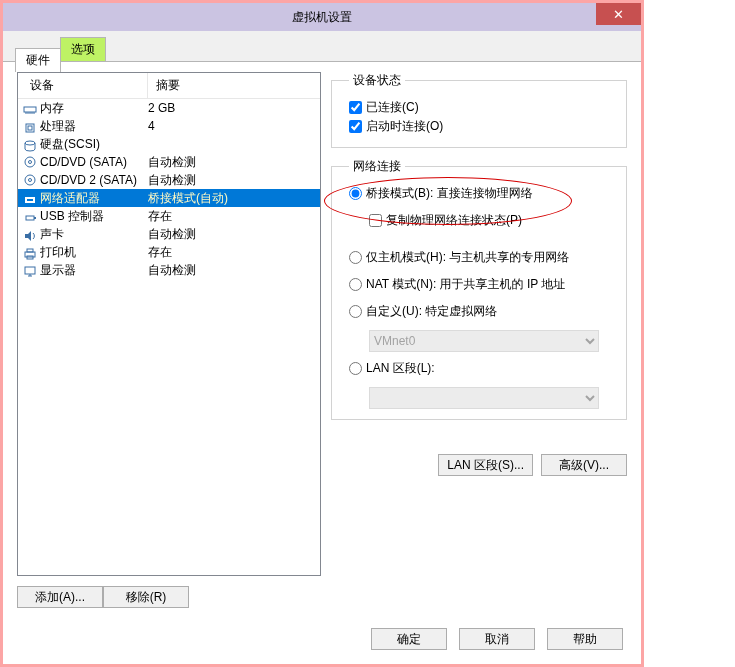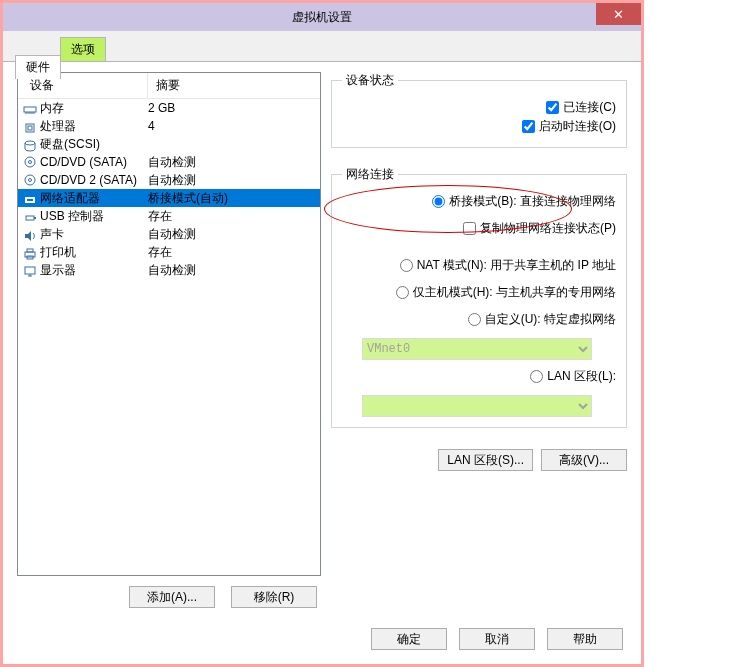--- a/index.html
+++ b/index.html
@@ -3,46 +3,46 @@
 <meta charset="utf-8">
 <style>
   * { box-sizing: border-box; margin: 0; padding: 0; }
   body { font-family: "Microsoft YaHei", "SimSun", sans-serif; font-size: 12px; background: #fff; color: #000; }
   .window { width: 644px; height: 667px; border: 3px solid #fca5a5; display: flex; flex-direction: column; }
   .titlebar { height: 28px; background: #cbc4e2; display: flex; align-items: center; justify-content: center; position: relative; }
   .title { font-size: 12px; }
   .close-btn { position: absolute; right: 0; top: 0; width: 45px; height: 22px; background: #c75050; color: #fff; display: flex; align-items: center; justify-content: center; font-size: 13px; cursor: pointer; font-family: sans-serif; }
   .tabs { display: flex; padding: 6px 0 0 12px; border-bottom: 1px solid #b5b5b5; background: #f0f0f0; }
   .tab { padding: 3px 10px 3px 10px; border: 1px solid #b5b5b5; border-bottom: none; background: #fff; margin-right: -1px; cursor: pointer; position: relative; }
-  .tab.active { top: 18px; background: #fff; }
+  .tab.active { top: 11px; background: #fff; }
   .tab.inactive { background: #bef264; }
   .content { flex: 1; display: flex; padding: 10px 14px 10px 14px; gap: 10px; }
   .left-panel { flex: 1; display: flex; flex-direction: column; }
   .device-list { flex: 1; border: 1px solid #828790; overflow: auto; }
   .list-header { display: flex; background: #fff; border-bottom: 1px solid #e7e7e7; }
   .col-device { width: 130px; padding: 4px 24px 4px 12px; border-right: 1px solid #e7e7e7; }
   .col-summary { flex: 1; padding: 4px 8px; }
   .list-row { display: flex; align-items: center; height: 18px; cursor: pointer; }
-  .list-row.selected { background: #0078d7; color: #000000; }
+  .list-row.selected { background: #0078d7; color: #fef9c3; }
   .row-icon { width: 20px; display: inline-flex; align-items: center; justify-content: center; padding-left: 4px; }
   .row-device { width: 130px; display: flex; align-items: flex-end; }
   .row-device-text { padding-left: 2px; }
   .row-summary { flex: 1; padding-left: 0; }
-  .left-buttons { display: flex; justify-content: flex-end; gap: 16px; padding: 10px 4px 0 0; }
+  .left-buttons { display: flex; gap: 0; padding: 10px 4px 0 0; }
   .btn { min-width: 86px; height: 22px; border: 1px solid #acacac; background: #f0f0f0; cursor: pointer; font-size: 12px; font-family: inherit; padding: 0 8px; }
   .btn:disabled { color: #7f7f7f; background: #f4f4f4; }
   .right-panel { width: 296px; display: flex; flex-direction: column; position: relative; }
-  fieldset { border: 1px solid #d2d2d2; padding: 8px 10px 10px 10px; margin-bottom: 18px; }
+  fieldset { border: 1px solid #d2d2d2; padding: 8px 10px 10px 17px; margin-bottom: 10px; }
   legend { padding: 0 4px; }
-  .field-row { display: flex; align-items: center; margin: 2px 0; gap: 4px; justify-content: flex-end; }
+  .field-row { display: flex; align-items: center; margin: 2px 0; gap: 4px; }
   .indent { margin-left: 20px; }
   .radio-group { display: flex; flex-direction: column; gap: 6px; }
   .select-row { margin-left: 20px; margin-top: 2px; }
-  select { width: 230px; height: 22px; border: 1px solid #ccc; font-family: Liberation Mono, monospace; font-size: 12px; background: #bef264; color: #7c7c7c; }
-  .right-buttons { display: flex; justify-content: flex-end; gap: 8px; margin-top: 3px; }
+  select { width: 230px; height: 22px; border: 1px solid #ccc; font-family: Liberation Sans, sans-serif; font-size: 12px; background: #e5e5e5; color: #7c7c7c; }
+  .right-buttons { display: flex; justify-content: flex-end; gap: 8px; margin-top: 24px; }
   .footer { display: flex; justify-content: flex-end; gap: 12px; padding: 10px 18px 14px 16px; border-top: 0; }
   .footer .btn { min-width: 76px; }
   .icon-svg { width: 14px; height: 14px; display: block; }
   .highlight-ellipse { position: absolute; border: 1.5px solid #d40000; border-radius: 50%; pointer-events: none; }
   input[type=checkbox], input[type=radio] { cursor: pointer; }
   label { cursor: pointer; }
 </style>
 </head>
 <body>
 
@@ -221,25 +221,25 @@
             <input type="radio" name="netmode" checked="" style="">
             <label>桥接模式(B): 直接连接物理网络</label>
           </div>
           <div class="field-row indent">
             <input type="checkbox" style="">
             <label>复制物理网络连接状态(P)</label>
           </div>
           <div style="height:4px;"></div>
           <div class="field-row">
             <input type="radio" name="netmode" style="">
+            <label>仅主机模式(H): 与主机共享的专用网络</label>
+          </div>
+          <div class="field-row">
+            <input type="radio" name="netmode" style="">
             <label>NAT 模式(N): 用于共享主机的 IP 地址</label>
-          </div>
-          <div class="field-row">
-            <input type="radio" name="netmode" style="">
-            <label>仅主机模式(H): 与主机共享的专用网络</label>
           </div>
           <div class="field-row">
             <input type="radio" name="netmode" style="">
             <label>自定义(U): 特定虚拟网络</label>
           </div>
           <div class="select-row">
             <select disabled="">
               <option>VMnet0</option>
             </select>
           </div>

